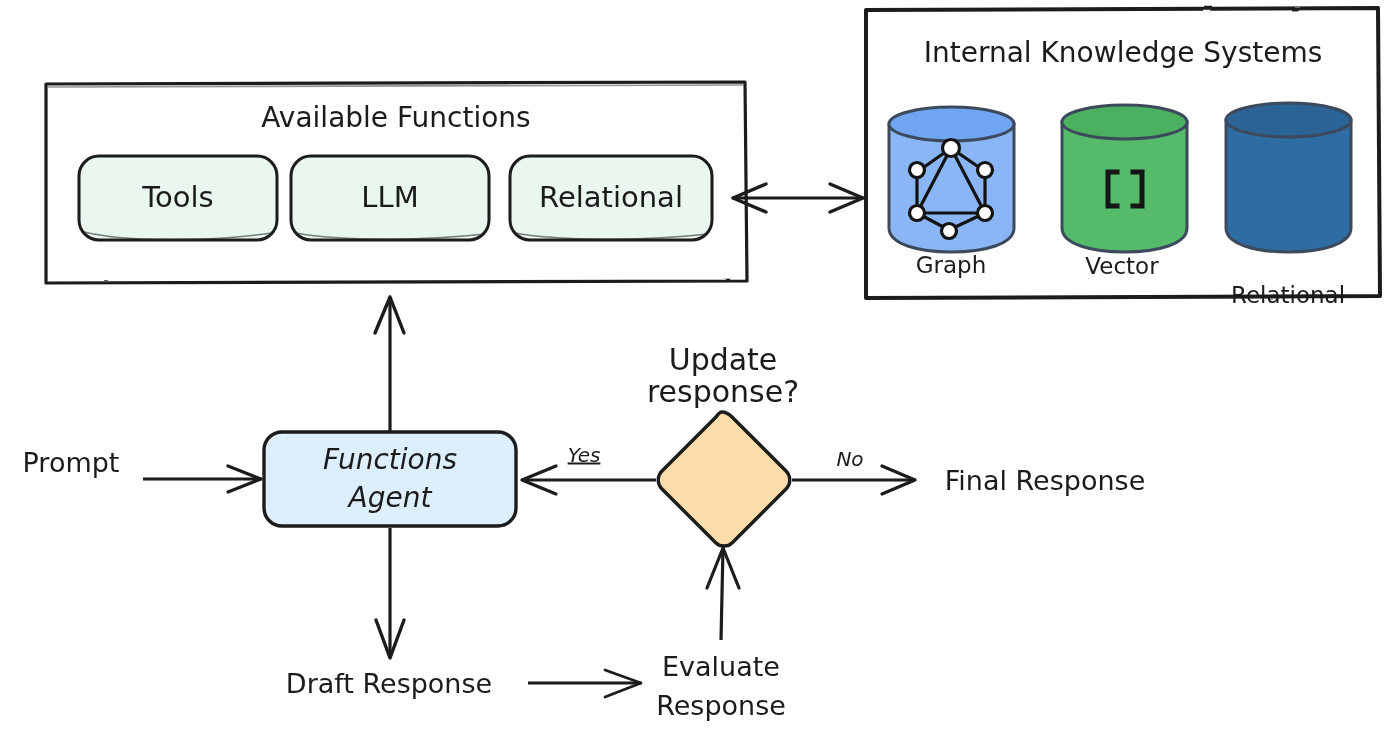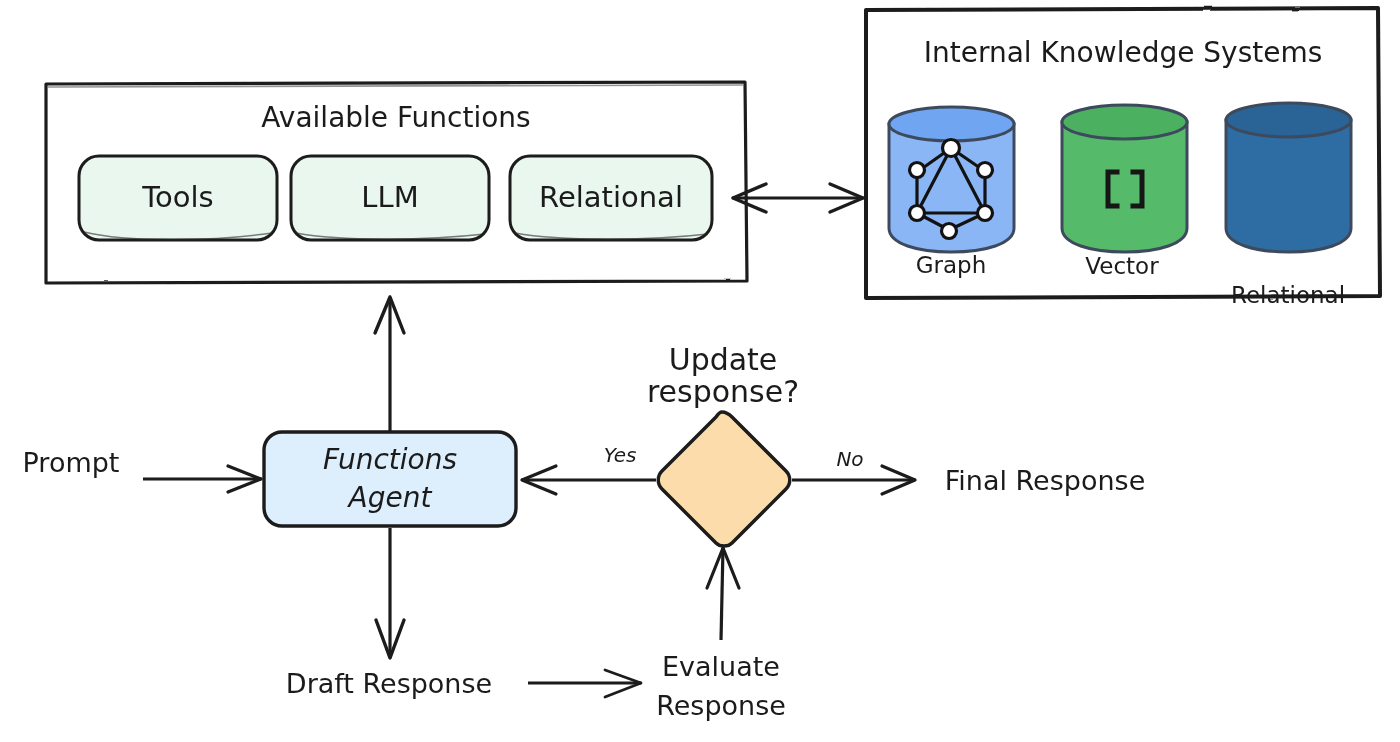--- a/index.html
+++ b/index.html
@@ -169,21 +169,21 @@
   <div class="lbl ctr t-cyl" style="left:1288px;top:263px;margin-top:32px;">Relational</div>
 
   <div class="lbl ctr t-flow" style="left:71px;top:463px;">Prompt</div>
 
   <div class="lbl ctr t-agent" style="left:390px;top:460px;">Functions</div>
   <div class="lbl ctr t-agent" style="left:390px;top:498px;">Agent</div>
 
   <div class="lbl ctr t-q" style="left:723px;top:360px;">Update</div>
   <div class="lbl ctr t-q" style="left:723px;top:392px;">response?</div>
 
-  <div class="lbl ctr t-edge" style="left:620px;top:455px;">Yes</div>
+  <div class="lbl ctr t-edge" style="left:584px;top:455px;text-decoration:underline;">Yes</div>
   <div class="lbl ctr t-edge" style="left:850px;top:459px;">No</div>
 
   <div class="lbl ctr t-flow" style="left:1045px;top:481px;">Final Response</div>
 
   <div class="lbl ctr t-flow" style="left:389px;top:684px;">Draft Response</div>
 
   <div class="lbl ctr t-flow" style="left:721px;top:667px;">Evaluate</div>
   <div class="lbl ctr t-flow" style="left:721px;top:706px;">Response</div>
 
 </div>

